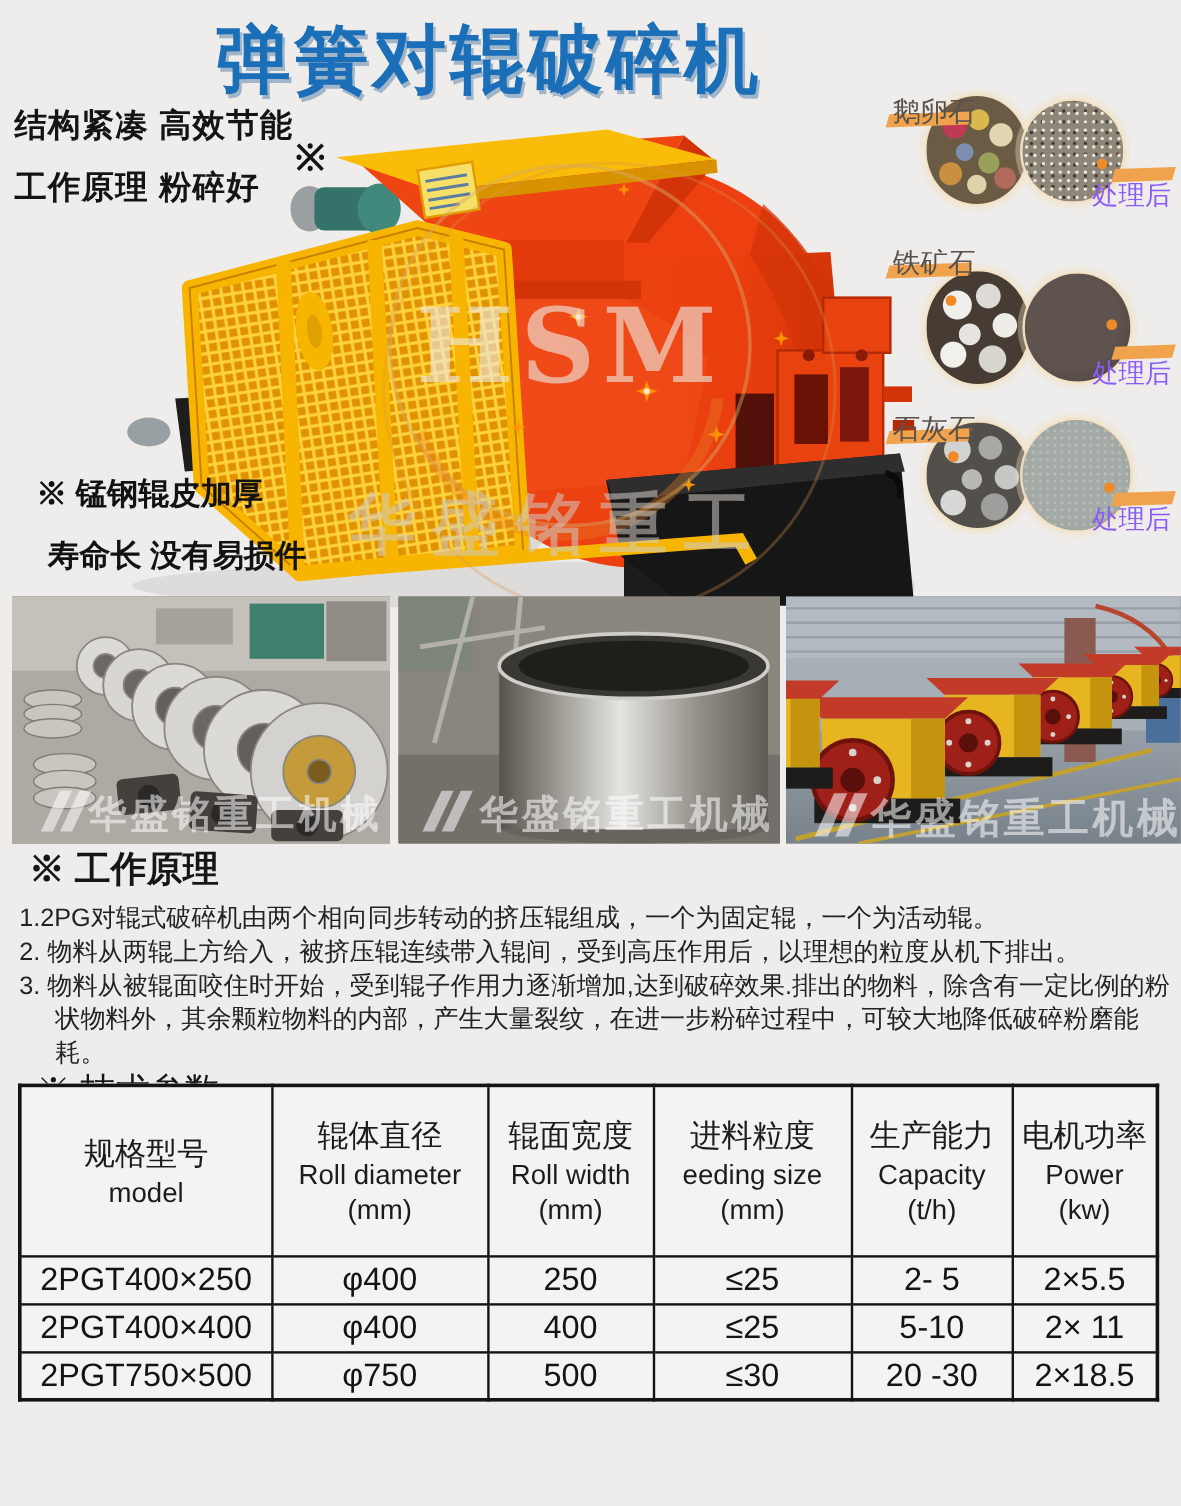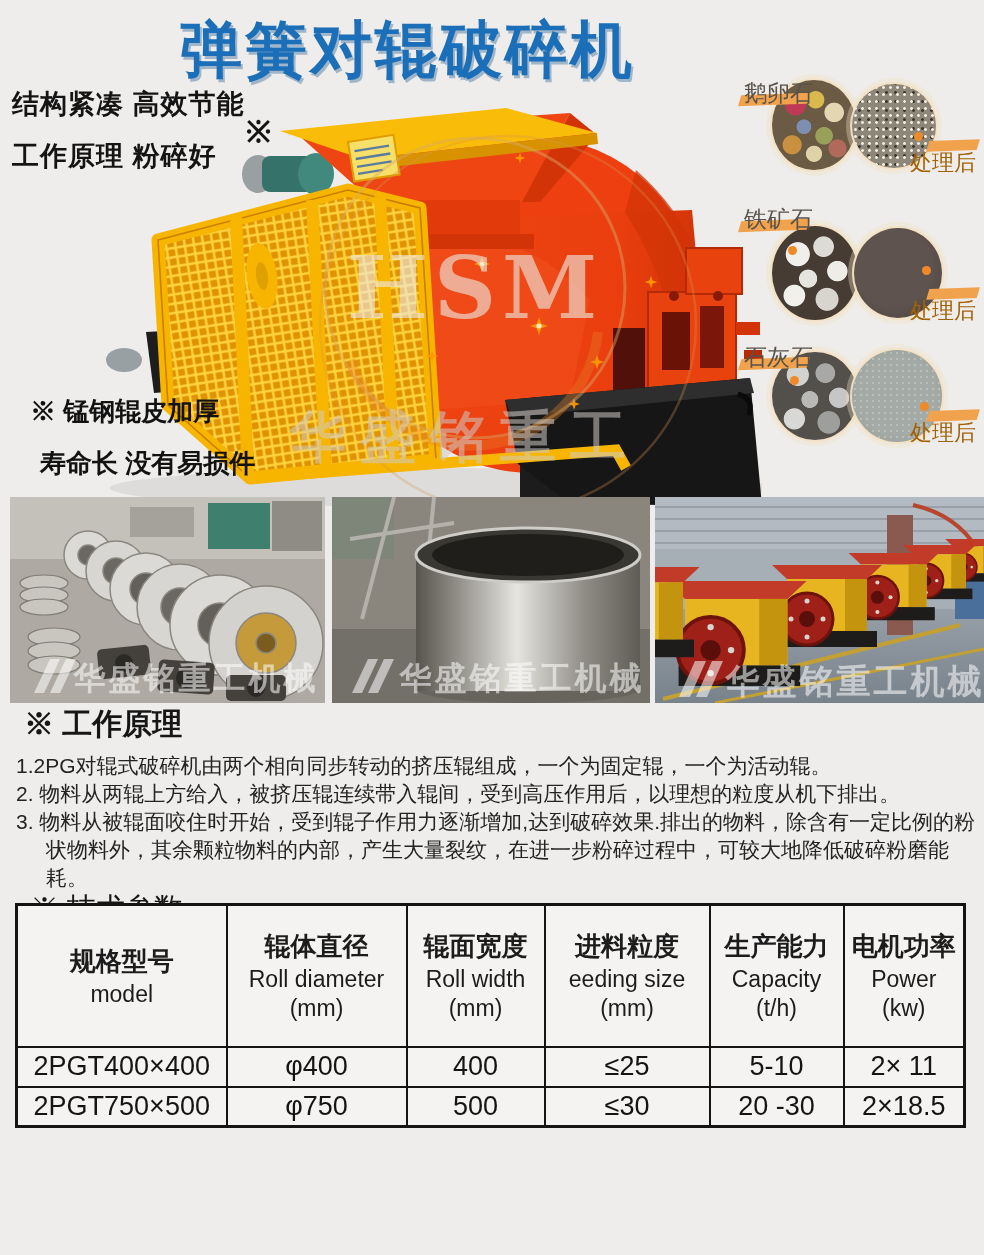--- a/index.html
+++ b/index.html
@@ -12,21 +12,21 @@
   .tag1{top:86px;} .tag2{top:138px;}
   .tagmark{left:246px;top:110px;font-size:30px;font-weight:bold;color:#141414;}
   
   .feature{font-size:26px;font-weight:bold;color:#121212;white-space:nowrap;}
   .feat1{left:30px;top:394px;} .feat2{left:40px;top:446px;}
   
   .mat-group{left:736px;width:248px;}
   .mg1{top:74px;height:104px;} .mg2{top:200px;height:126px;} .mg3{top:338px;height:110px;}
   .mat-label{position:absolute;left:8px;top:4px;font-size:23px;color:#57524b;z-index:3;}
   .mat-label .bar,.after-label .bar{position:absolute;left:-4px;top:16px;width:68px;height:11px;background:#f0a24c;z-index:-1;transform:skewX(-18deg) rotate(-2deg);}
-  .after-label{position:absolute;right:8px;bottom:0;font-size:22px;color:#a16207;z-index:3;}
+  .after-label{position:absolute;right:8px;bottom:0;font-size:22px;color:#8b5cf6;z-index:3;}
   .after-label .bar{left:auto;right:-2px;top:-8px;width:50px;}
   .mat-circle{position:absolute;border-radius:50%;box-shadow:0 0 0 2px rgba(242,225,196,.95),0 0 0 6px rgba(242,225,196,.35);}
   .dot{position:absolute;width:9px;height:9px;border-radius:50%;background:#ef8a28;z-index:4;}
   
   .pebbles{background:
     radial-gradient(circle at 28% 28%,#c03a55 0 11%,transparent 12%),
     radial-gradient(circle at 52% 22%,#d9b84e 0 10%,transparent 11%),
     radial-gradient(circle at 74% 36%,#e2d7b0 0 11%,transparent 12%),
     radial-gradient(circle at 38% 52%,#7e8eb0 0 10%,transparent 11%),
     radial-gradient(circle at 62% 62%,#99a05a 0 11%,transparent 12%),
@@ -66,21 +66,21 @@
   .principle-head{left:24px;top:704px;font-size:30px;font-weight:bold;color:#161616;}
   .principle-list{left:16px;top:752px;width:966px;font-size:21px;line-height:28px;color:#232323;}
   .principle-item{padding-left:30px;text-indent:-30px;}
   
   .specs-head{left:30px;top:862px;font-size:29px;font-weight:normal;color:#161616;margin-top:27px;}
   table.specs{position:absolute;left:15px;top:903px;width:948px;border-collapse:collapse;table-layout:fixed;background:#f5f3f1;}
   table.specs th,table.specs td{border:2px solid #141414;text-align:center;vertical-align:middle;padding:0;}
   table.specs{border:3px solid #141414;}
   table.specs thead tr{height:142px;}
   table.specs tbody tr{height:40px;}
-  .th-zh{font-size:26px;font-weight:700;color:#1c1c1c;}
+  .th-zh{font-size:26px;font-weight:400;color:#1c1c1c;}
   .th-en{font-size:23px;font-weight:400;color:#1c1c1c;margin-top:2px;}
   .th-unit{font-size:23px;font-weight:400;color:#1c1c1c;margin-top:2px;}
   table.specs td{font-size:27px;color:#141414;}
   .col-model{width:210px;} .col-d{width:180px;} .col-w{width:138px;} .col-f{width:165px;} .col-c{width:134px;} .col-p{width:121px;}
 </style>
 </head>
 <body>
 
 <div class="abs title">弹簧对辊破碎机</div>
 
@@ -382,20 +382,28 @@
       </th>
       <th>
         <div class="th-zh">电机功率</div>
         <div class="th-en">Power</div>
         <div class="th-unit">(kw)</div>
       </th>
     </tr>
   </thead>
   <tbody>
     <tr>
+      <td>2PGT400×250</td>
+      <td>φ400</td>
+      <td>250</td>
+      <td>≤25</td>
+      <td>2- 5</td>
+      <td>2×5.5</td>
+    </tr>
+    <tr>
       <td>2PGT400×400</td>
       <td>φ400</td>
       <td>400</td>
       <td>≤25</td>
       <td>5-10</td>
       <td>2× 11</td>
     </tr>
     <tr>
       <td>2PGT750×500</td>
       <td>φ750</td>

